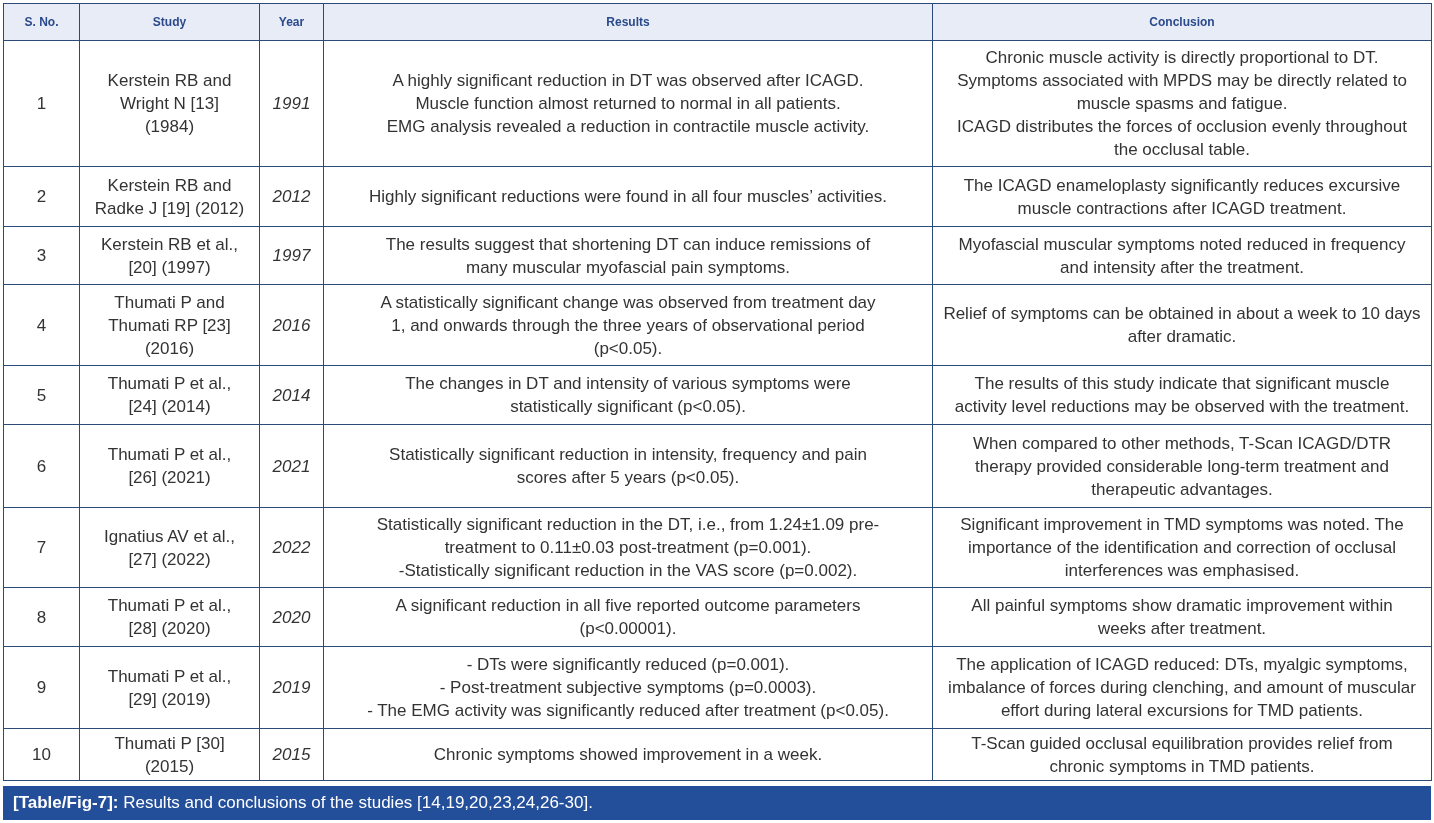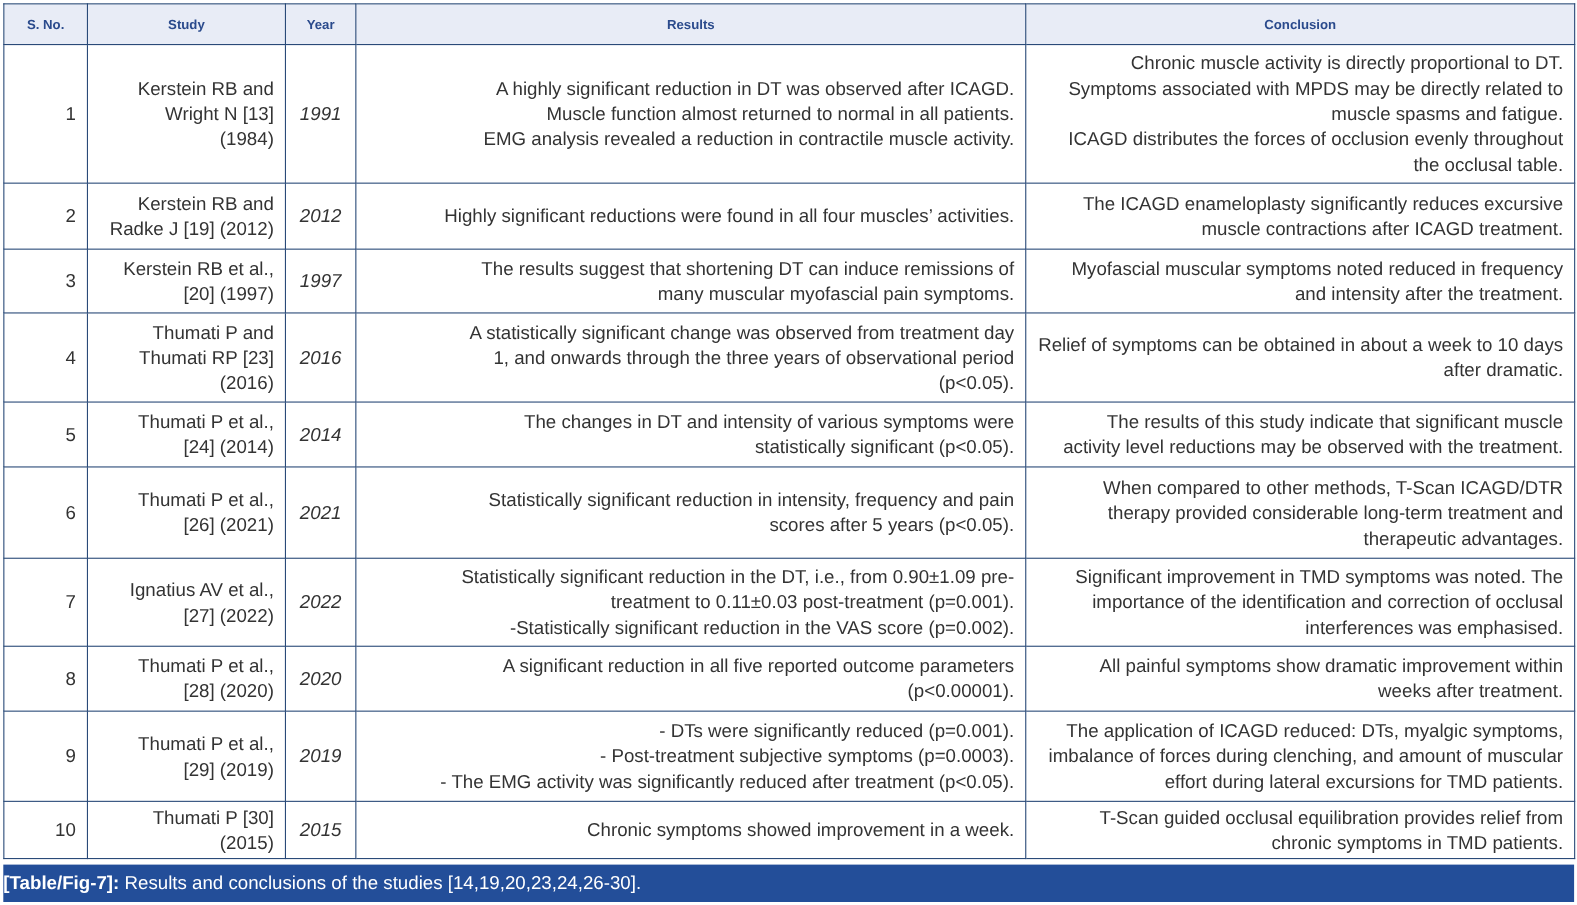--- a/index.html
+++ b/index.html
@@ -4,29 +4,29 @@
 <style>
   html, body { margin: 0; padding: 0; background: #ffffff; }
   body { width: 1434px; height: 823px; position: relative; overflow: hidden;
          font-family: "Liberation Sans", sans-serif; color: #2b2b2b; }
   .wrap { position: absolute; left: 3px; top: 3px; width: 1428px; }
   table { border-collapse: collapse; width: 1428px; table-layout: fixed; }
   th, td { border: 1px solid #2a4a78; padding: 0 10px; vertical-align: middle;
            font-size: 17px; line-height: 23px; }
   th { background: #e8ecf6; color: #2a4a8c; font-weight: bold; text-align: center;
        height: 36px; font-size: 12px; }
-  td { color: #333333; text-align: right; }
+  td { color: #333333; text-align: center; }
   td.yr { text-align: center; padding: 0 4px; font-style: italic; }
   td.sn { padding-left: 10px; }
   td .ln { display: block; }
   col.c1 { width: 76px; } col.c2 { width: 180px; } col.c3 { width: 64px; }
   col.c4 { width: 609px; } col.c5 { width: 499px; }
   .caption { position: absolute; left: 3px; top: 786px; width: 1428px; height: 34px;
              background: #234e99; color: #ffffff; font-size: 17px; line-height: 34px;
-             box-sizing: border-box; padding-left: 0; }
+             box-sizing: border-box; padding-left: 10px; }
   .caption b { font-weight: bold; }
 </style>
 </head>
 <body>
 
 <div class="wrap">
   <table>
     <colgroup>
       <col class="c1">
         <col class="c2">
@@ -148,21 +148,21 @@
           </td>
         </tr>
         <tr style="height: 80px;">
           <td class="sn">7</td>
           <td>
             <span class="ln">Ignatius AV et al.,</span>
             <span class="ln">[27] (2022)</span>
           </td>
           <td class="yr">2022</td>
           <td>
-            <span class="ln">Statistically significant reduction in the DT, i.e., from 0.90±1.09 pre-</span>
+            <span class="ln">Statistically significant reduction in the DT, i.e., from 1.24±1.09 pre-</span>
             <span class="ln">treatment to 0.11±0.03 post-treatment (p=0.001).</span>
             <span class="ln">-Statistically significant reduction in the VAS score (p=0.002).</span>
           </td>
           <td>
             <span class="ln">Significant improvement in TMD symptoms was noted. The</span>
             <span class="ln">importance of the identification and correction of occlusal</span>
             <span class="ln">interferences was emphasised.</span>
           </td>
         </tr>
         <tr style="height: 59px;">

